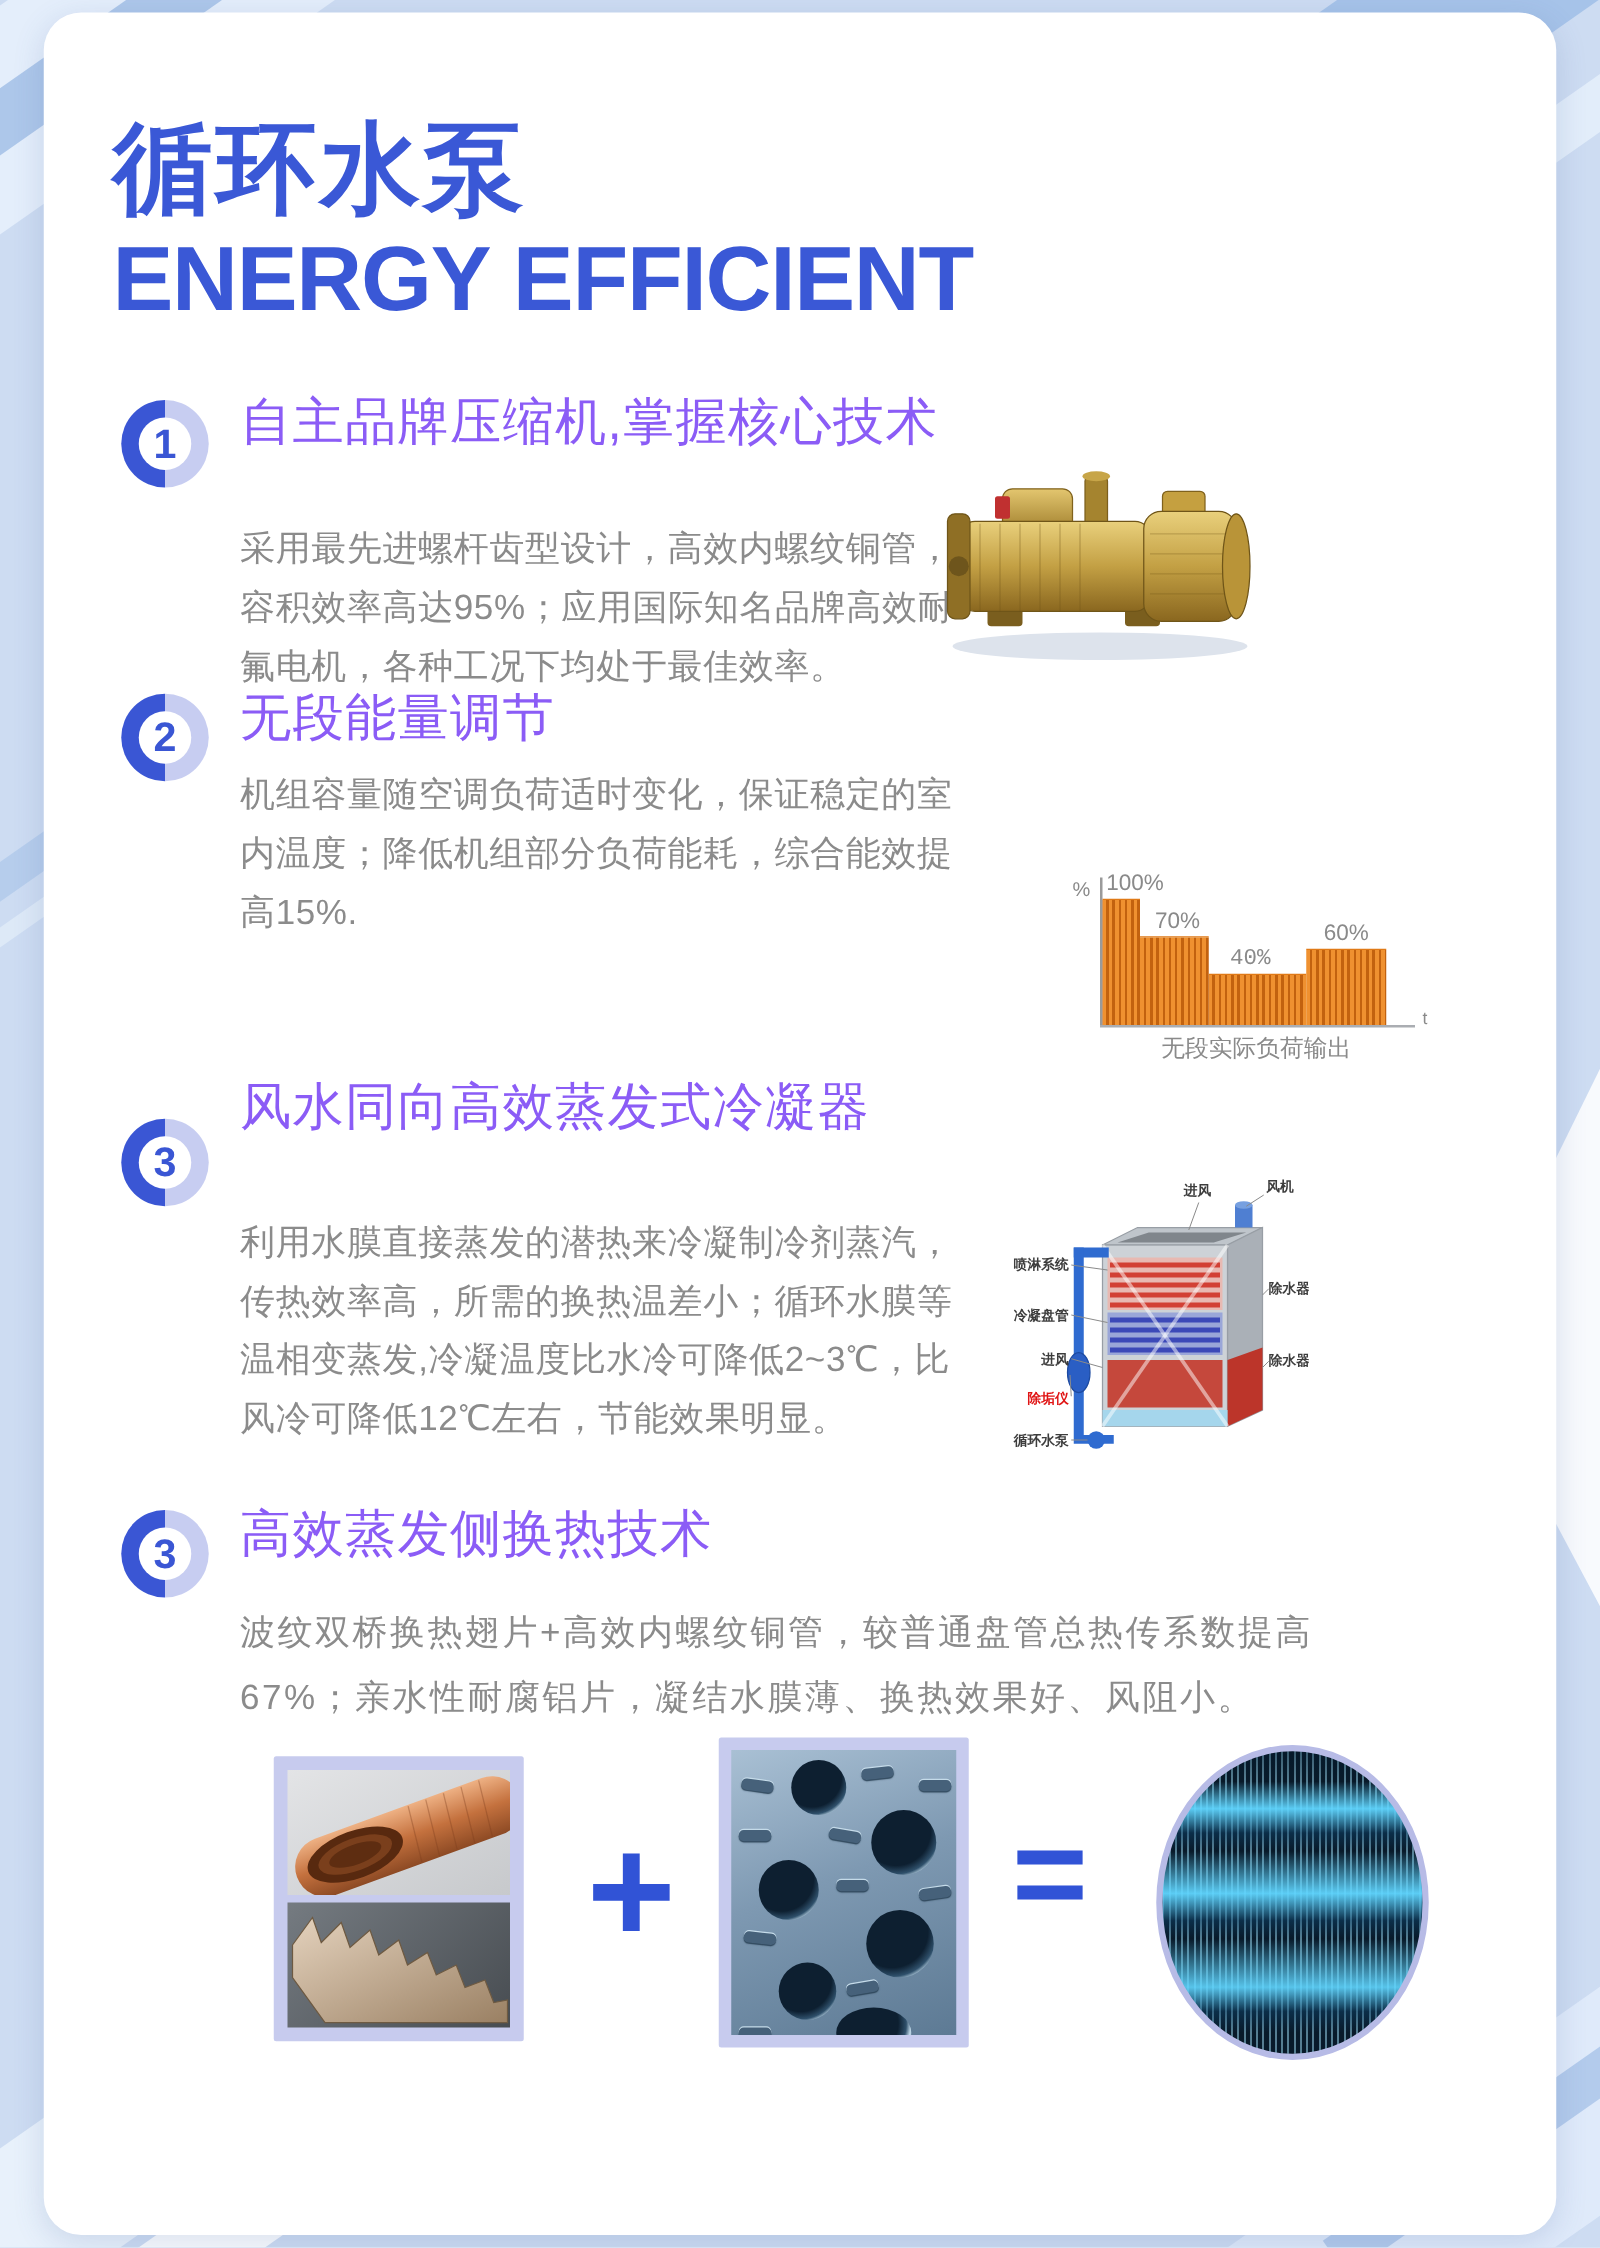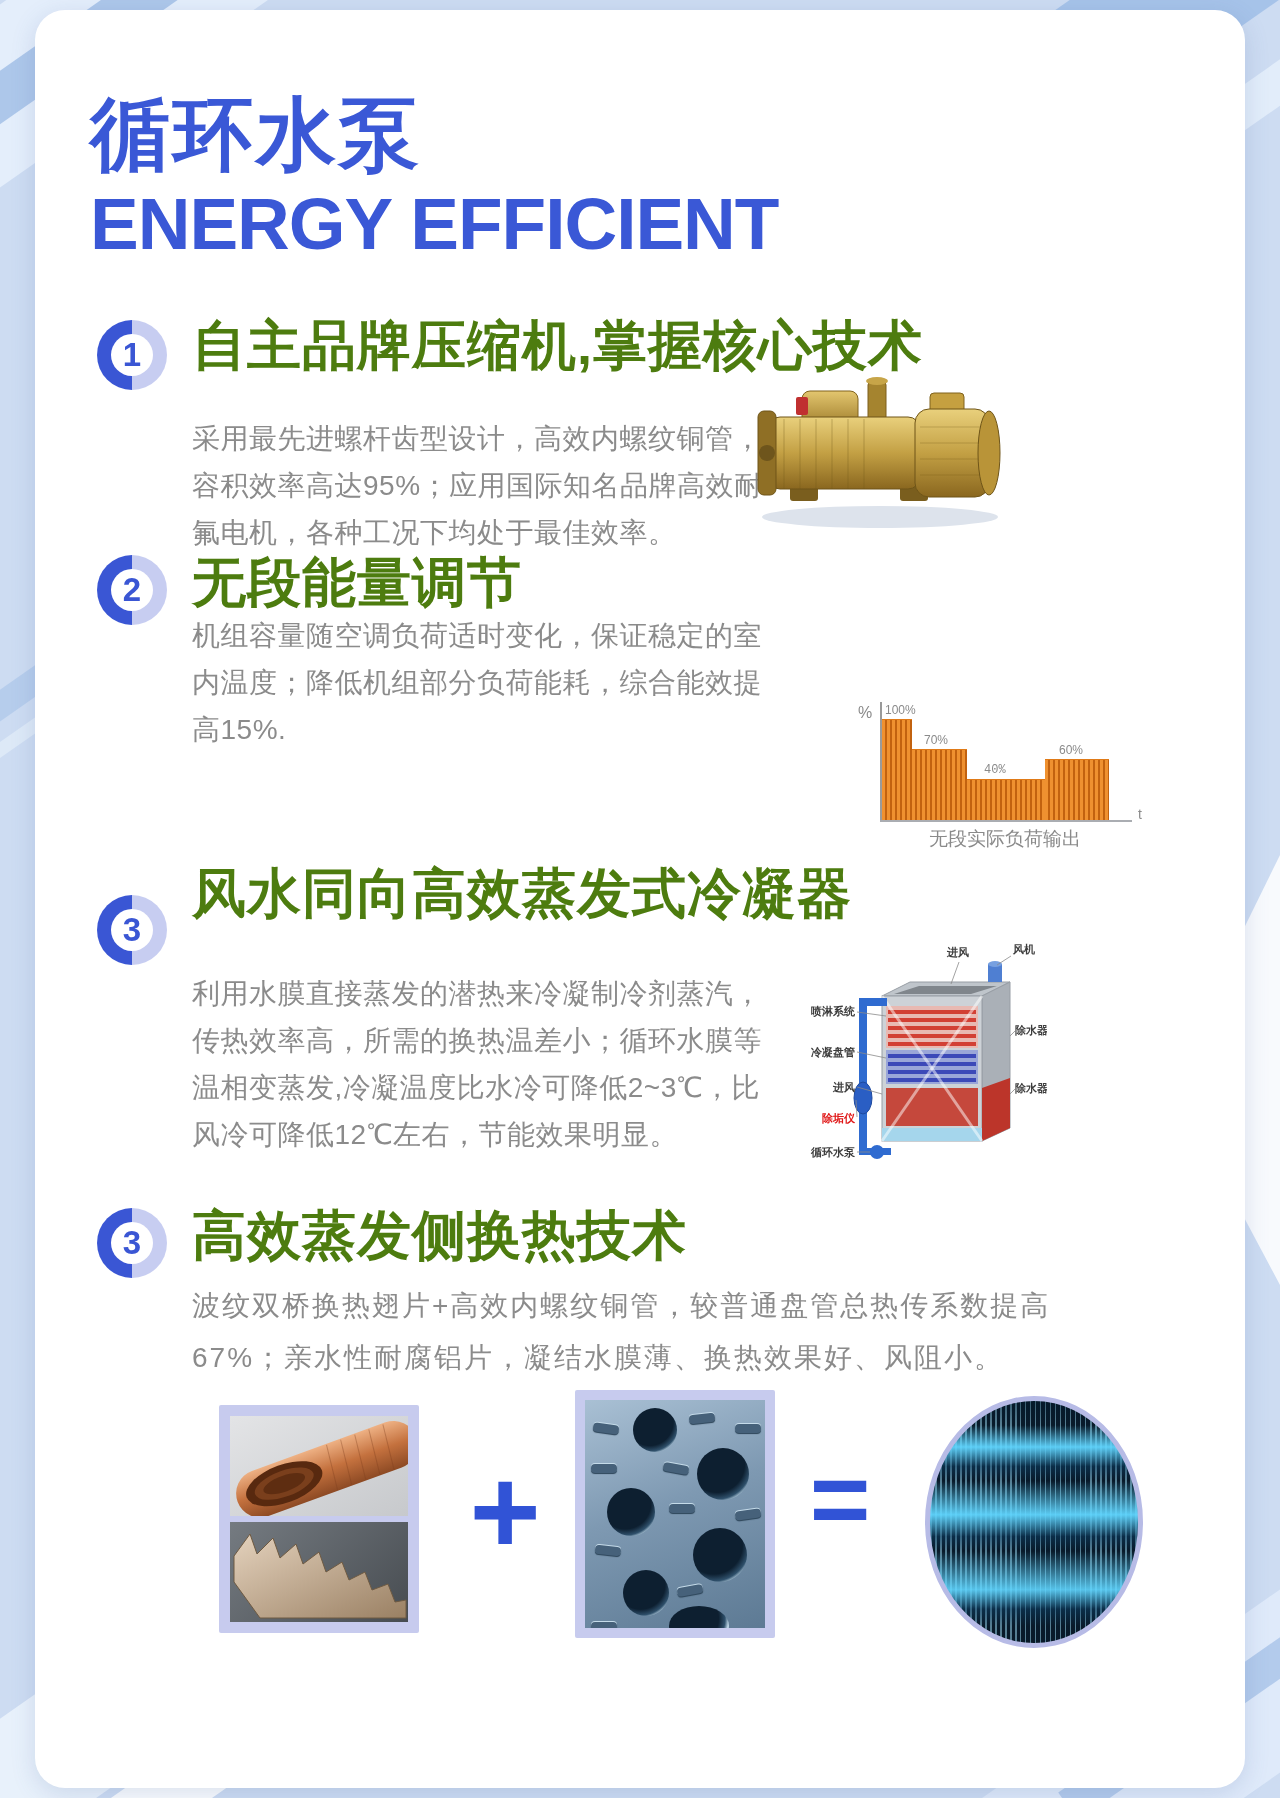--- a/index.html
+++ b/index.html
@@ -27,37 +27,37 @@
   .title-cn{left:55px;top:72px;font-size:80px;font-weight:900;color:#3a58d6;letter-spacing:3px;white-space:nowrap;}
   .title-en{left:55px;top:172px;font-size:73px;font-weight:800;color:#3a58d6;letter-spacing:-1px;white-space:nowrap;}
   
   .badge{width:70px;height:70px;border-radius:50%;
          background:linear-gradient(90deg,#3a56d4 0 50%,#c7cdf1 50% 100%);
          display:flex;align-items:center;justify-content:center;}
   .badge-core{position:static;width:42px;height:42px;border-radius:50%;background:#fff;
               display:flex;align-items:center;justify-content:center;
               font-size:33px;font-weight:800;color:#3a56d4;}
   .b1{left:62px;top:310px;} .b2{left:62px;top:545px;} .b3{left:62px;top:885px;} .b4{left:62px;top:1198px;}
-  .sec-heading{font-weight:700;color:#4d7c0f;font-size:54px;white-space:nowrap;letter-spacing:1px;}
+  .sec-heading{font-weight:400;color:#8b5cf6;font-size:41px;white-space:nowrap;letter-spacing:1px;}
   .h1{left:157px;top:300px;} .h2{left:157px;top:537px;} .h3{left:157px;top:848px;} .h4{left:157px;top:1190px;text-align:center;}
   .sec-body{font-size:28px;color:#8b8b8b;line-height:47px;letter-spacing:.5px;}
   .p1{left:157px;top:405px;width:572px;}
   .p2{left:157px;top:602px;width:572px;}
   .p3{left:157px;top:960px;width:585px;}
   .p4{left:157px;top:1270px;width:935px;line-height:52px;letter-spacing:2px;}
   
   .compressor{left:715px;top:355px;width:265px;height:165px;}
   
   .chart{left:815px;top:686px;width:310px;height:160px;font-family:"Liberation Sans",sans-serif;}
   .chart-ylab{left:8px;top:8px;font-size:16px;color:#8a8a8a;}
   .chart-plot{left:30px;top:6px;width:240px;height:118px;border-left:2px solid #9a9a9a;}
   .chart-bar{position:absolute;bottom:0;
              background:repeating-linear-gradient(90deg,#ef9130 0 3px,#c2620f 3px 5px);
              border-top:1px solid #e07a17;}
-  .chart-bar-label{position:absolute;font-size:12px;color:#8a8a8a;white-space:nowrap;}
+  .chart-bar-label{position:absolute;font-size:18px;color:#8a8a8a;white-space:nowrap;}
   .chart-xaxis{left:30px;top:124px;width:252px;height:2px;background:#aaadb2;}
   .chart-tlab{left:288px;top:110px;font-size:14px;color:#8a8a8a;}
   .chart-xlab{left:25px;top:130px;width:260px;text-align:center;font-size:19px;color:#8a8a8a;white-space:nowrap;}
   
   .condenser{left:712px;top:928px;width:300px;height:235px;}
   
   .frame{background:#c7cbee;border-radius:2px;}
   .frame1{left:184px;top:1395px;width:200px;height:228px;padding:0;}
   .photoA{left:11px;top:11px;width:178px;height:100px;background:linear-gradient(150deg,#e3e4e6,#c7c9cc);overflow:hidden;}
   .photoB{left:11px;top:117px;width:178px;height:100px;background:linear-gradient(135deg,#757b81,#474c51);overflow:hidden;}

